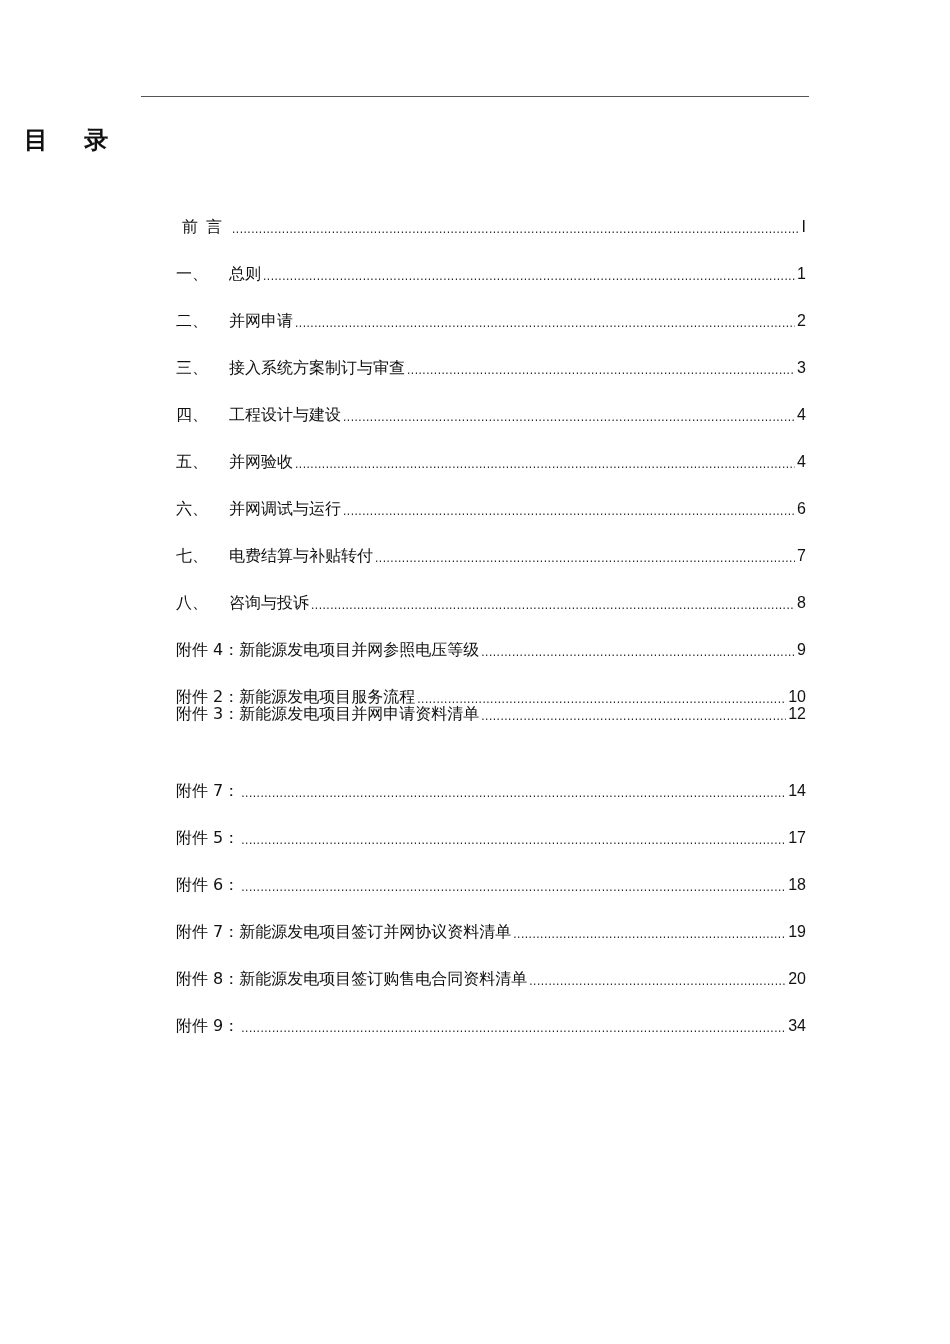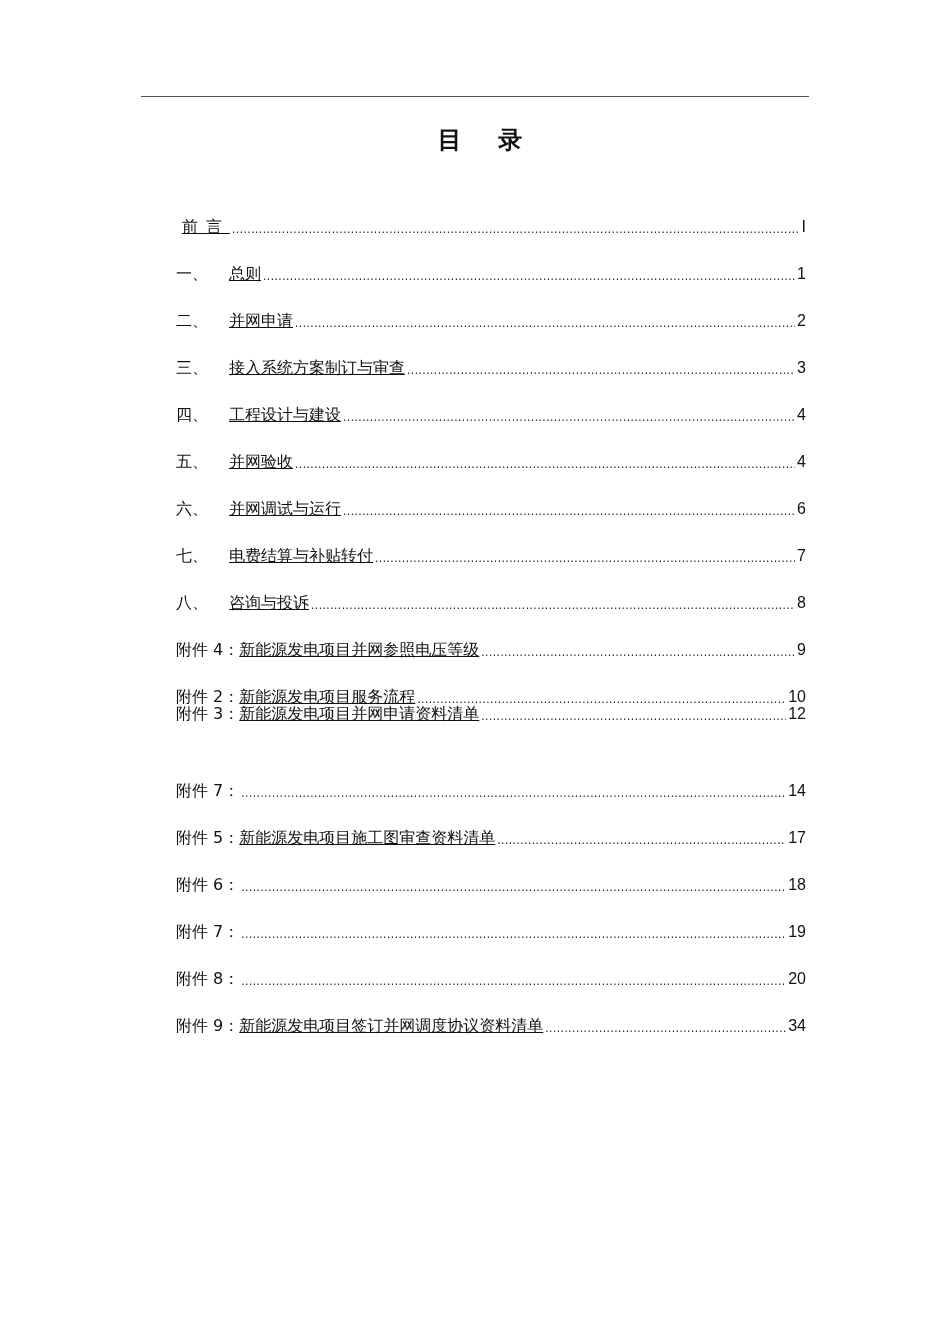--- a/index.html
+++ b/index.html
@@ -1,27 +1,27 @@
 <!DOCTYPE html>
 <html><head>
   <meta charset="utf-8">
   <style>
     html, body { margin: 0; padding: 0; background: #ffffff; }
     body { width: 950px; height: 1344px; position: relative; overflow: hidden;
            font-family: "DejaVu Sans", "Liberation Sans", sans-serif; color: #111; }
     .header-rule { position: absolute; left: 141px; top: 96px; width: 668px; height: 0;
                    border-top: 1px solid #555; }
-    .title { position: absolute; left: 0; width: 950px; top: 124px; text-align: center;
+    .title { position: absolute; left: 0; width: 950px; top: 124px; 
              font-size: 24px; font-weight: bold; letter-spacing: 14px; padding-left: 24px; box-sizing: border-box; }
     .toc { position: absolute; left: 176px; top: 213px; width: 630px; }
     .row { position: absolute; left: 0; width: 630px; height: 24px; display: flex; align-items: flex-end;
            font-size: 16px; line-height: 20px; cursor: pointer; }
     .num { flex: 0 0 auto; white-space: nowrap; }
     .num.chapter { width: 53px; }
-    .label { flex: 0 0 auto; white-space: nowrap; text-decoration: underline; }
+    .label { flex: 0 0 auto; white-space: nowrap; }
     .dots { flex: 1 1 auto; overflow: hidden; white-space: nowrap; margin: 0 2px;
             font-family: "Liberation Sans", sans-serif; font-size: 12px; line-height: 16px; letter-spacing: 0.5px; color: #222; }
     .dots::before { content: "......................................................................................................................................................................................................................................................................"; }
     .page { flex: 0 0 auto; font-family: "Liberation Sans", sans-serif; font-size: 16px; text-align: right; }
     .preface .label { letter-spacing: 8px; margin-left: 6px; }
   </style>
 </head>
 <body>
 
 <div class="header-rule"></div>
@@ -100,38 +100,38 @@
     <span class="dots"></span>
     <span class="page">12</span>
   </div>
   <div class="row" style="top:564px">
     <span class="num">附件 7：</span>
     <span class="dots"></span>
     <span class="page">14</span>
   </div>
   <div class="row" style="top:611px">
     <span class="num">附件 5：</span>
-    <span class="label">新能源发电项目施工图审查资料清单</span>
     <span class="dots"></span>
     <span class="page">17</span>
   </div>
   <div class="row" style="top:658px">
     <span class="num">附件 6：</span>
     <span class="dots"></span>
     <span class="page">18</span>
   </div>
   <div class="row" style="top:705px">
     <span class="num">附件 7：</span>
+    <span class="label">新能源发电项目签订并网协议资料清单</span>
     <span class="dots"></span>
     <span class="page">19</span>
   </div>
   <div class="row" style="top:752px">
     <span class="num">附件 8：</span>
+    <span class="label">新能源发电项目签订购售电合同资料清单</span>
     <span class="dots"></span>
     <span class="page">20</span>
   </div>
   <div class="row" style="top:799px">
     <span class="num">附件 9：</span>
-    <span class="label">新能源发电项目签订并网调度协议资料清单</span>
     <span class="dots"></span>
     <span class="page">34</span>
   </div>
 </div>
 
 </body></html>

